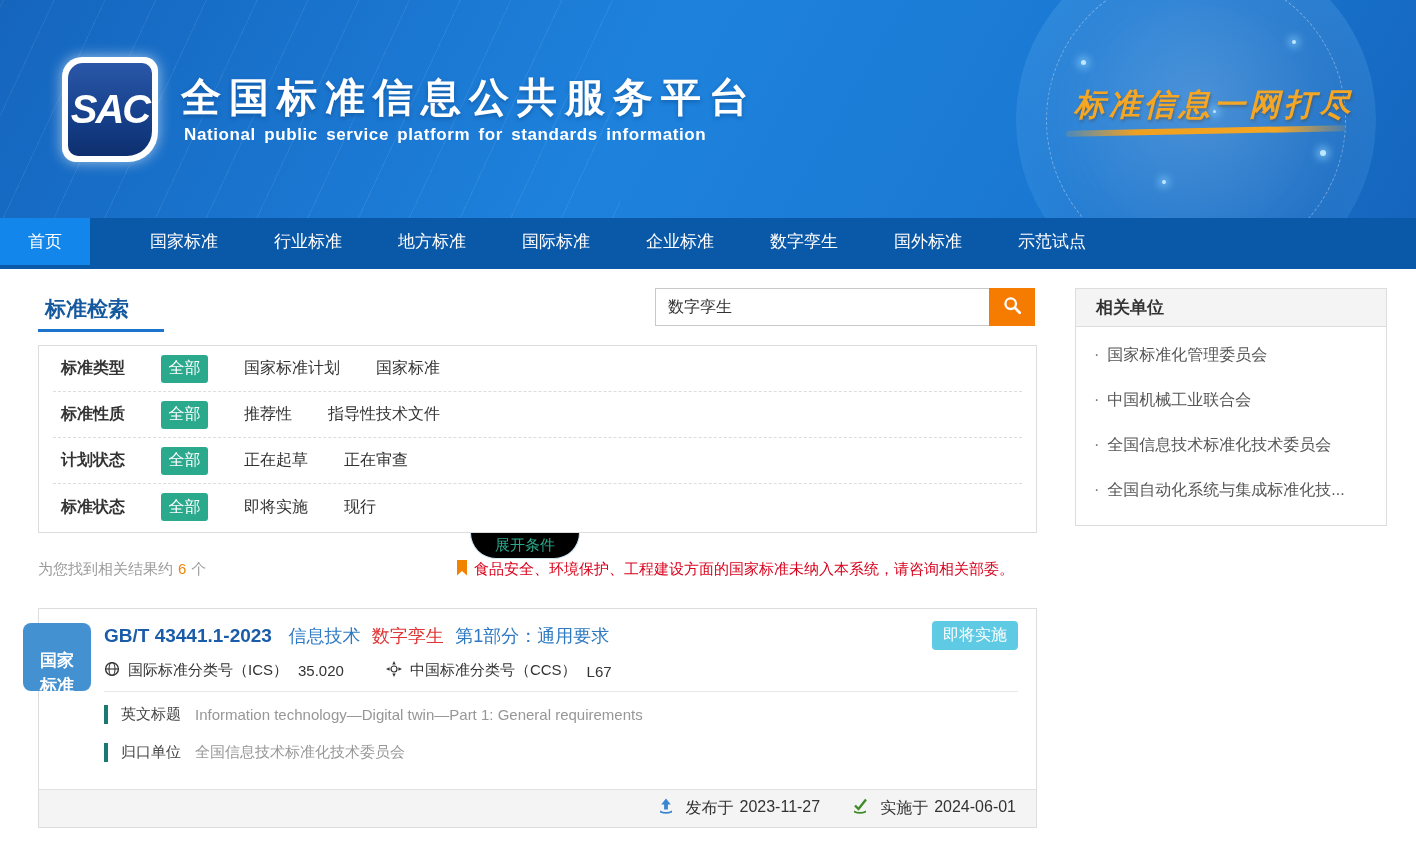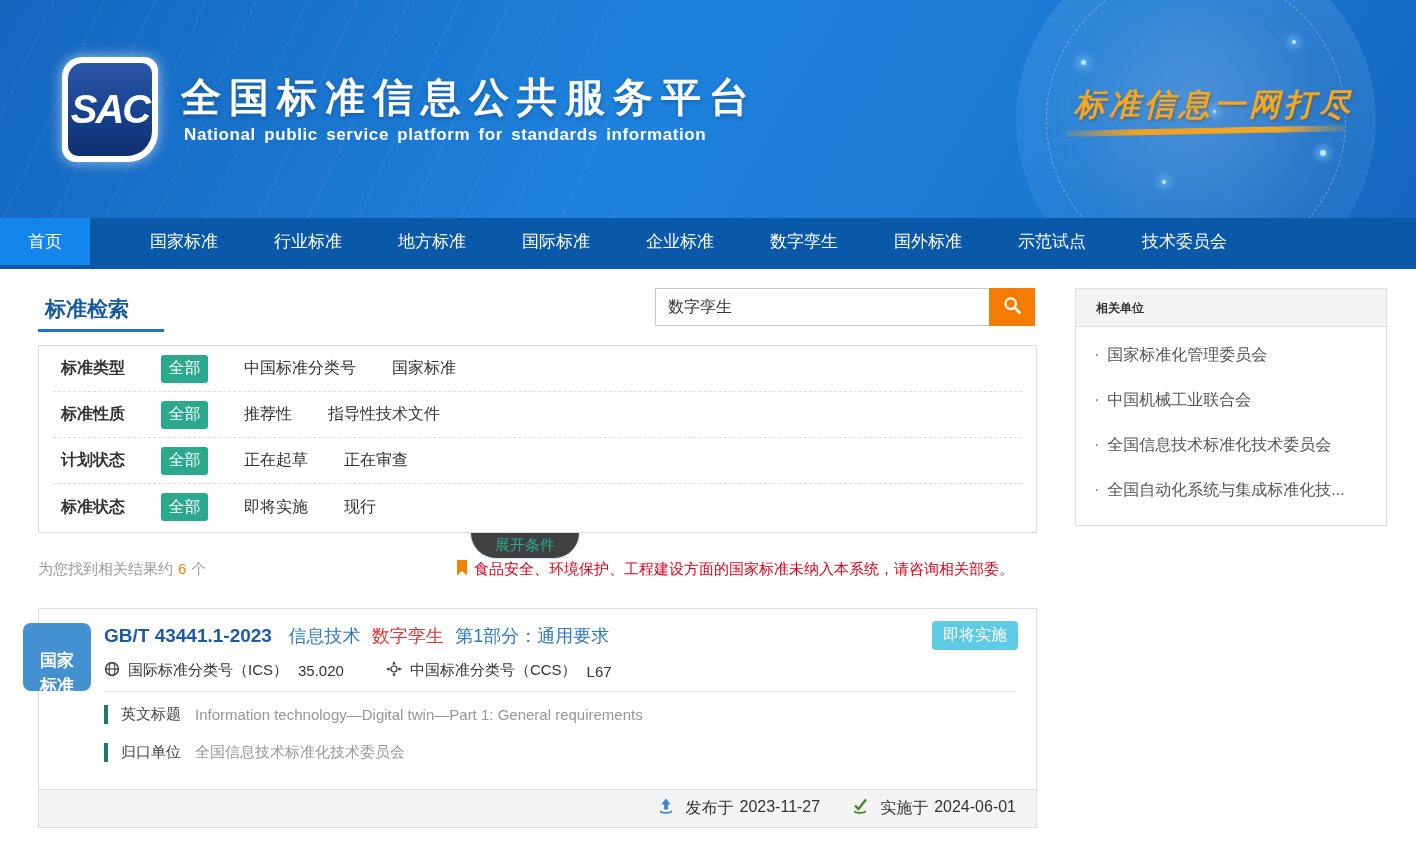--- a/index.html
+++ b/index.html
@@ -58,21 +58,21 @@
   
   .fpanel { position:absolute; left:38px; top:345px; width:999px; height:188px; border:1px solid #ddd; background:#fff; }
   .f-row { display:flex; align-items:center; height:46px; margin:0 14px; border-bottom:1px dashed #ddd; padding-left:8px; }
   .f-row:last-child { border-bottom:none; }
   .f-label { width:100px; font-size:16px; font-weight:bold; color:#333; }
   .f-all { width:47px; height:28px; background:#2aa98c; color:#fff; border:none; border-radius:3px;
           font-size:16px; cursor:pointer; font-family:inherit; }
   .f-opt { margin-left:36px; font-size:16px; color:#333; cursor:pointer; }
   .f-opt:first-of-type { margin-left:28px; }
 
-  .expand-pill { position:absolute; left:470px; top:533px; width:110px; height:26px; background:#404040;
+  .expand-pill { position:absolute; left:470px; top:533px; width:110px; height:26px; background:#000000;
           border:1px solid #cfe7f5; border-top:none; border-radius:0 0 40px 40px; text-align:center;
           line-height:24px; font-size:15px; color:#2aa98c; cursor:pointer; }
 
   
   .res-line { position:absolute; left:38px; top:560px; width:976px; display:flex; justify-content:space-between; align-items:center; }
   .res-sum { font-size:15px; color:#9b9b9b; }
   .res-count { color:#f08300; margin:0 5px; }
   .notice { display:flex; align-items:center; font-size:15px; color:#d9001b; }
   .notice svg { margin-right:6px; }
 
@@ -100,21 +100,21 @@
   .card-foot { position:absolute; left:0; bottom:0; width:100%; height:38px; background:#f4f4f4; border-top:1px solid #e2e2e2;
           display:flex; justify-content:flex-end; align-items:center; padding-right:20px; font-size:16px; color:#333; }
   .cf-item { display:flex; }
   .cf-item svg { margin-right:6px; }
   .cf-item + .cf-item { margin-left:32px; }
   .cf-item span + span { margin-left:6px; }
 
   
   .sidebar { position:absolute; left:1075px; top:288px; width:312px; border:1px solid #ddd; background:#fff; }
   .sb-head { height:38px; background:#f4f4f4; border-bottom:1px solid #ddd; line-height:38px; padding-left:20px;
-          font-size:12px; font-weight:bold; color:#333; }
+          font-size:17px; font-weight:bold; color:#333; }
   .sb-list { list-style:none; padding:6px 12px 12px 14px; }
   .sb-item { font-size:16px; color:#555; padding:12px 4px; cursor:pointer; white-space:nowrap; overflow:hidden; }
   .sb-dot { margin-right:8px; color:#777; }
 </style>
 </head>
 <body>
 
 <div class="page">
 
   <div class="hdr">
@@ -140,21 +140,20 @@
   <div class="nav">
     <div class="nav-tab active">首页</div>
     <div class="nav-tab">国家标准</div>
     <div class="nav-tab">行业标准</div>
     <div class="nav-tab">地方标准</div>
     <div class="nav-tab">国际标准</div>
     <div class="nav-tab">企业标准</div>
     <div class="nav-tab">数字孪生</div>
     <div class="nav-tab">国外标准</div>
     <div class="nav-tab">示范试点</div>
-    <div class="nav-tab">技术委员会</div>
   </div>
 
   <div class="sec-title">标准检索</div>
   <div class="sec-underline"></div>
 
   <div class="search-group">
     <input class="search-input" type="text" value="数字孪生" style="">
     <button class="search-btn">
       <span>
         <svg width="19" height="19" viewBox="0 0 18 18">
@@ -162,21 +161,21 @@
             <line x1="11.2" y1="11.2" x2="15.8" y2="15.8" stroke="#fff" stroke-width="2.6" stroke-linecap="round"></line>
           </svg>
       </span>
     </button>
   </div>
 
   <div class="fpanel">
     <div class="f-row">
       <span class="f-label">标准类型</span>
       <button class="f-all">全部</button>
-      <span class="f-opt">中国标准分类号</span>
+      <span class="f-opt">国家标准计划</span>
       <span class="f-opt">国家标准</span>
     </div>
     <div class="f-row">
       <span class="f-label">标准性质</span>
       <button class="f-all">全部</button>
       <span class="f-opt">推荐性</span>
       <span class="f-opt">指导性技术文件</span>
     </div>
     <div class="f-row">
       <span class="f-label">计划状态</span>

